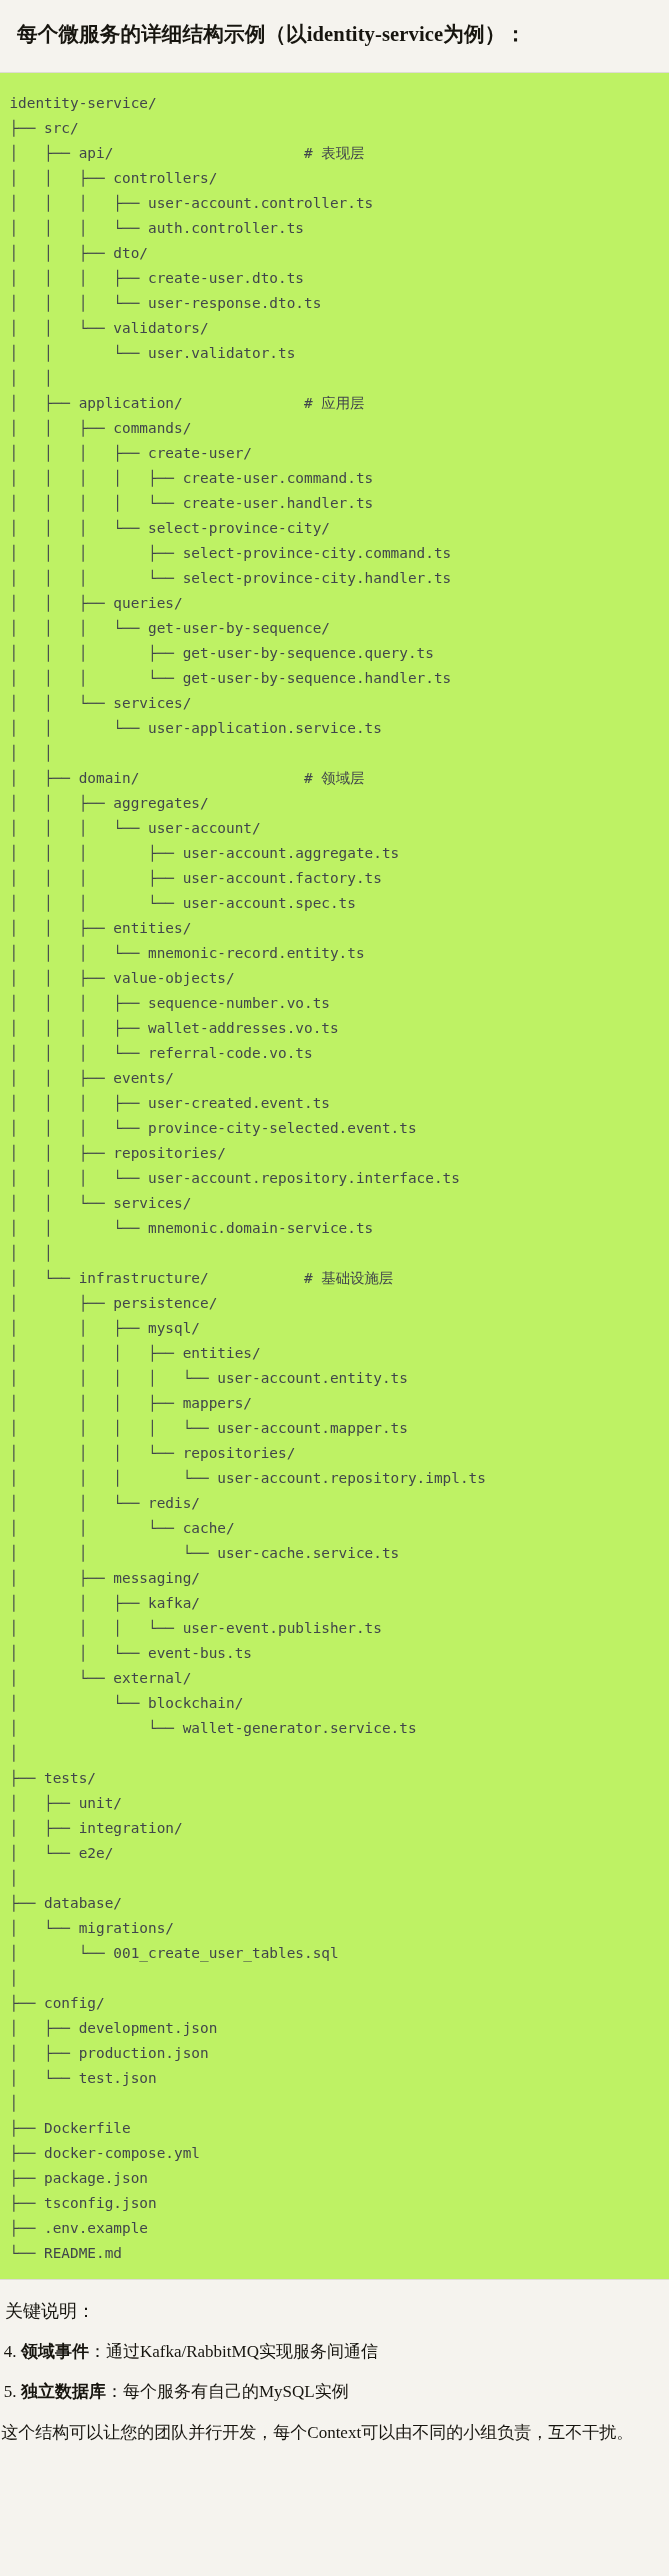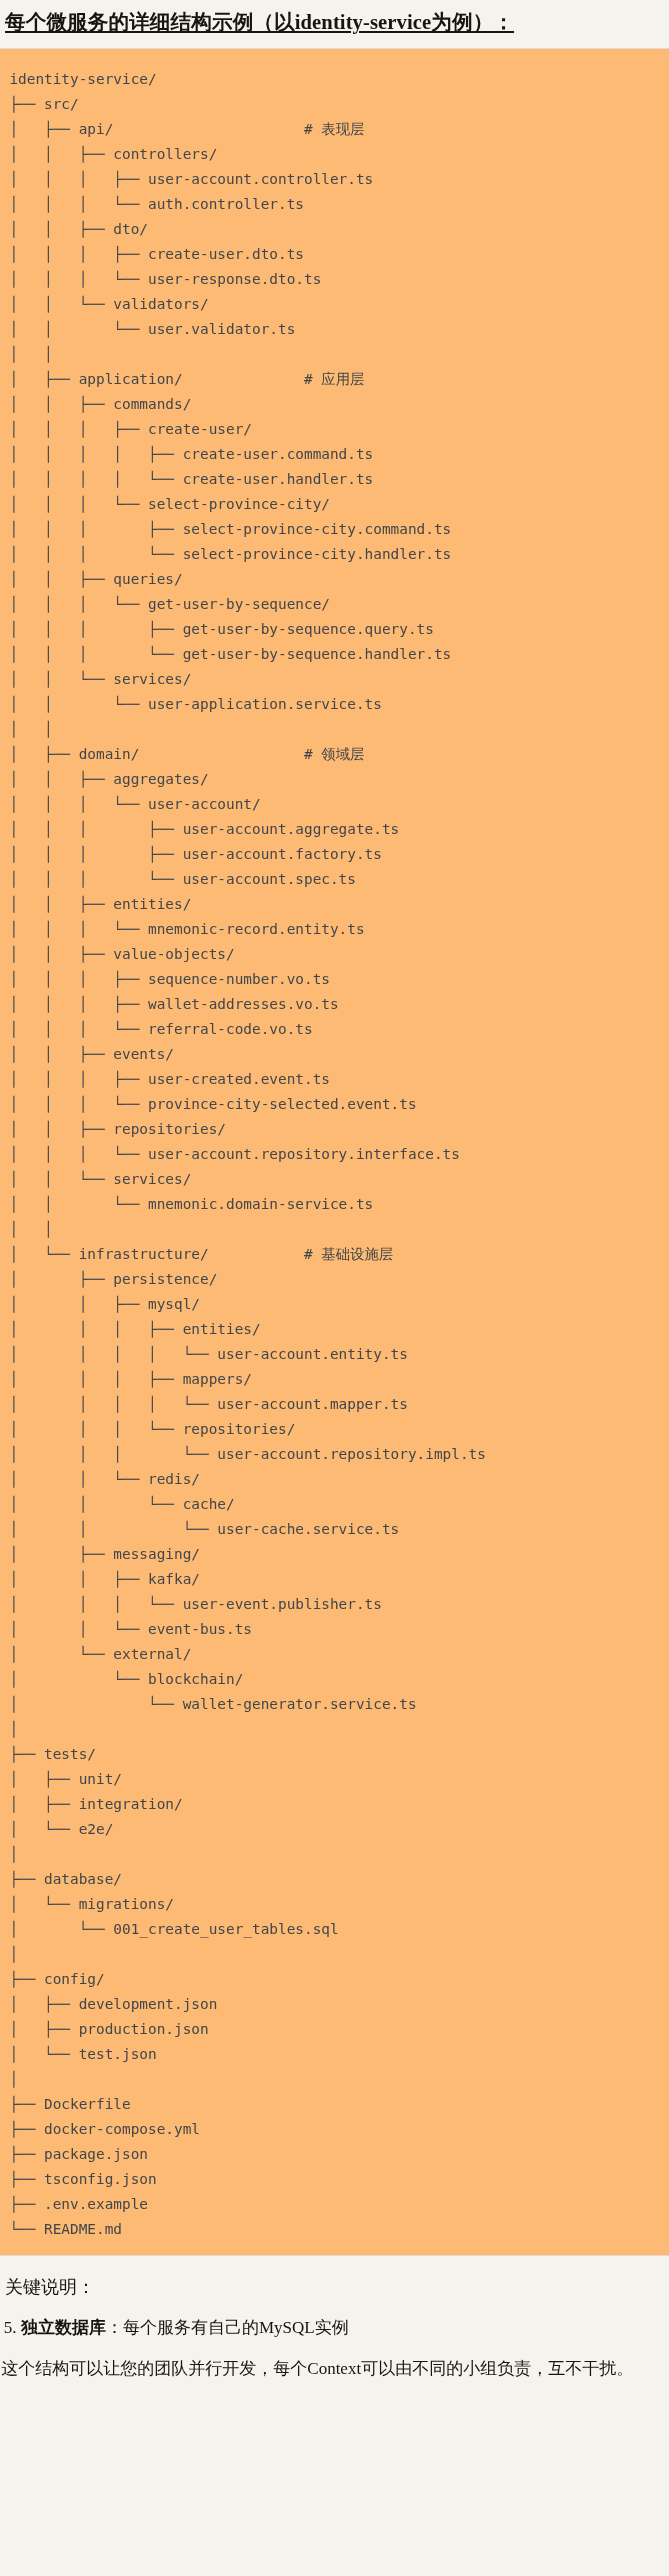--- a/index.html
+++ b/index.html
@@ -10,27 +10,26 @@
     background: #f5f3ee;
     color: #17150f;
     font-family: "Liberation Serif", serif;
     box-sizing: border-box;
     padding-bottom: 15px;
   }
   .page-title {
     font-size: 20.6px;
     font-weight: 700;
     line-height: 1.3;
-    margin: 0;
+    margin: 12px;
     padding: 9.4px 6.3px 12px 5px;
     letter-spacing: 0.1px;
-    text-decoration: underline;
   }
   .code-block {
-    background: #fdba74;
+    background: #bef264;
     border-top: 0.6px solid #dedcd4;
     border-bottom: 0.6px solid #dedcd4;
     padding: 17.5px 8.8px 13.8px 9.4px;
     overflow: hidden;
   }
   pre.tree {
     margin: 0;
     font-family: "DejaVu Sans Mono", monospace;
     font-size: 14.4px;
     line-height: 25px;
@@ -149,17 +148,18 @@
 ├── docker-compose.yml
 ├── package.json
 ├── tsconfig.json
 ├── .env.example
 └── README.md</pre>
 </section>
 
 <h2 class="notes-heading">关键说明：</h2>
 
 <div id="notes-list">
+    <div class="note-item"><span class="note-num">4.</span><strong class="note-term">领域事件</strong><span class="note-desc">：通过Kafka/RabbitMQ实现服务间通信</span></div>
     <div class="note-item"><span class="note-num">5.</span><strong class="note-term">独立数据库</strong><span class="note-desc">：每个服务有自己的MySQL实例</span></div>
   </div>
 
 <p class="closing-paragraph">这个结构可以让您的团队并行开发，每个Context可以由不同的小组负责，互不干扰。</p>
 
 
 </body></html>

